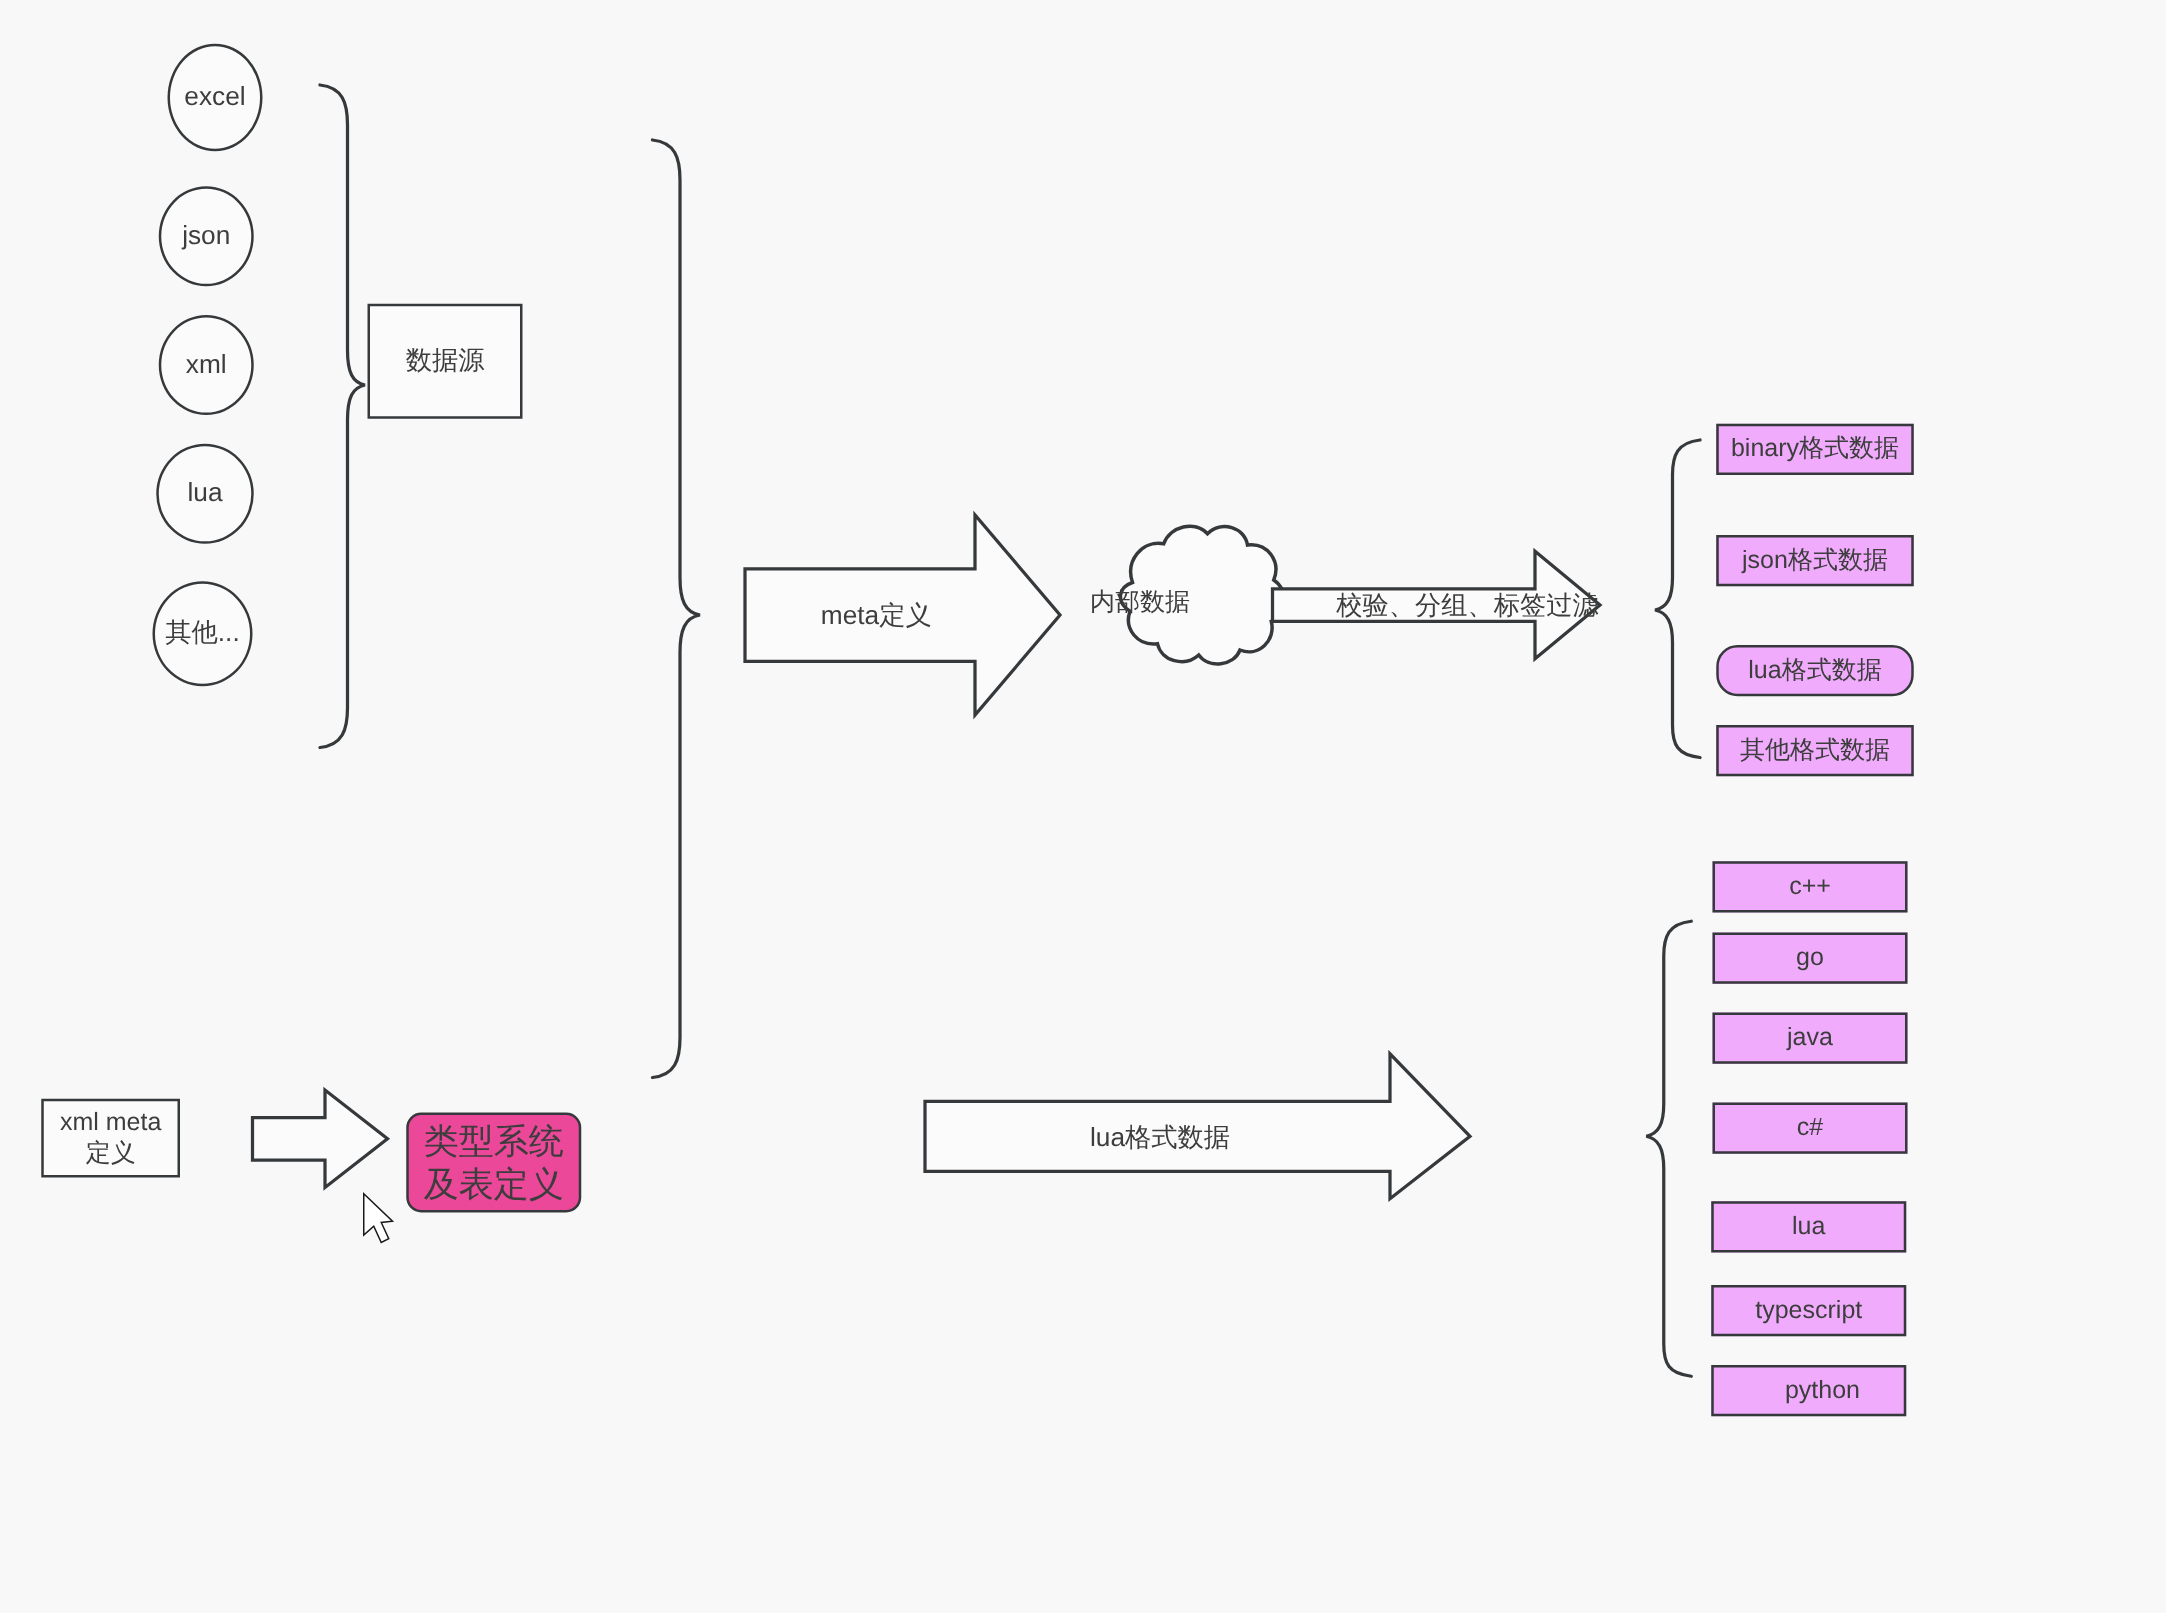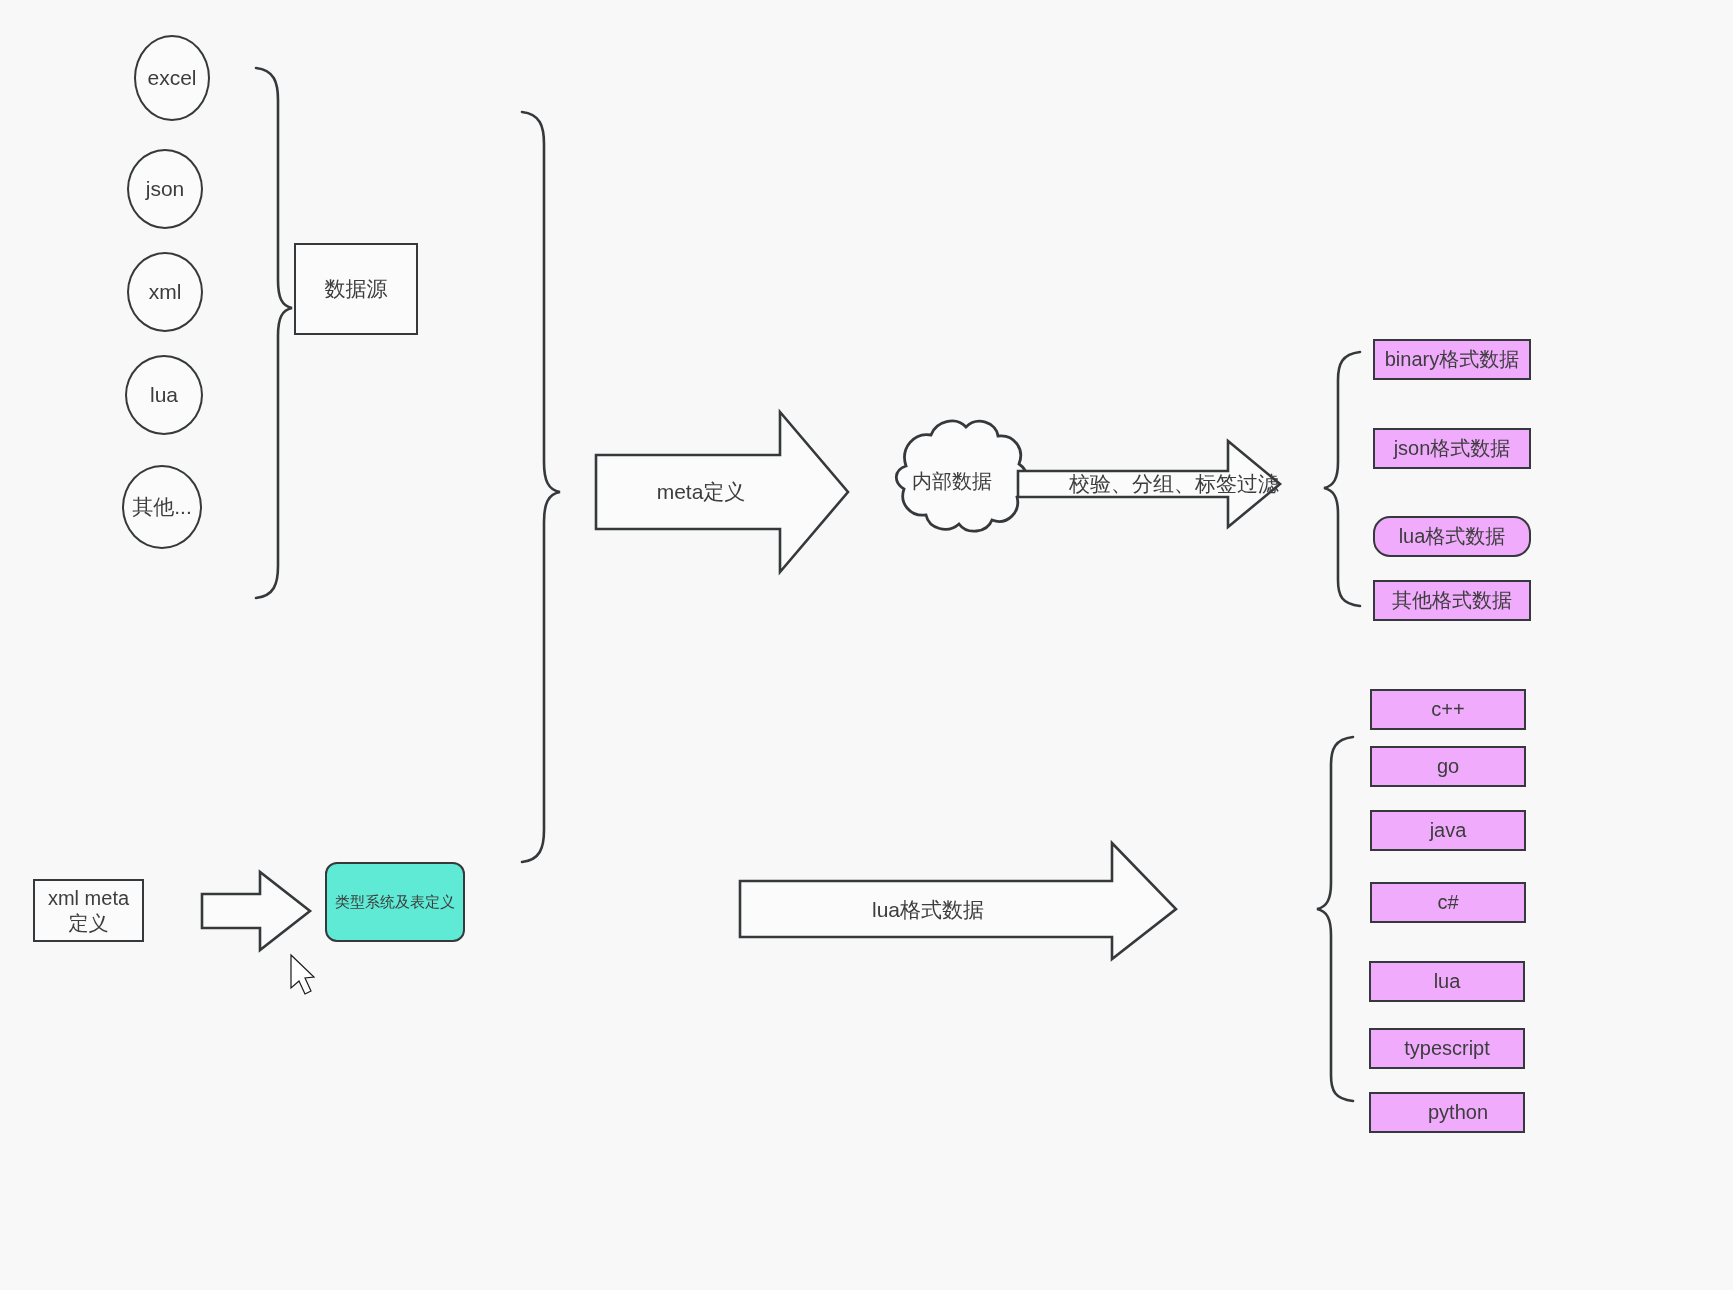--- a/index.html
+++ b/index.html
@@ -42,22 +42,23 @@
   }
   
   .rect {
     border: 2.6px solid #36393b;
     font-size: 21px;
     background: #fbfbfb;
   }
   .rect-round {
     border: 2.6px solid #36393b;
     border-radius: 12px;
-    font-size: 15px;
-    background: #5eead4;
+    font-size: 28px;
+    background: #ec4899;
+    margin-top: 28px;
   }
   
   .obox {
     border: 2.4px solid #36393b;
     font-size: 20px;
     background: #f0abfc;
   }
   
   .arrow-label {
     position: absolute;
@@ -159,21 +160,21 @@
 </div>
 
 <div class="node rect" style="left:294px; top:243px; width:124px; height:92px;">
   <span>数据源</span>
 </div>
 
 <div class="arrow-label" style="left:596px; top:470px; width:210px; height:44px;">
   <span>meta定义</span>
 </div>
 
-<div class="cloud-label" style="left:882px; top:460px; width:140px; height:42px;">
+<div class="cloud-label" style="left:842px; top:460px; width:140px; height:42px;">
   <span>内部数据</span>
 </div>
 
 <div class="arrow-label" style="left:1020px; top:464px; width:220px; height:40px;margin-left:44px;">
   <span>校验、分组、标签过滤</span>
 </div>
 
 <div class="arrow-label" style="left:742px; top:890px; width:372px; height:40px;">
   <span>lua格式数据</span>
 </div>

